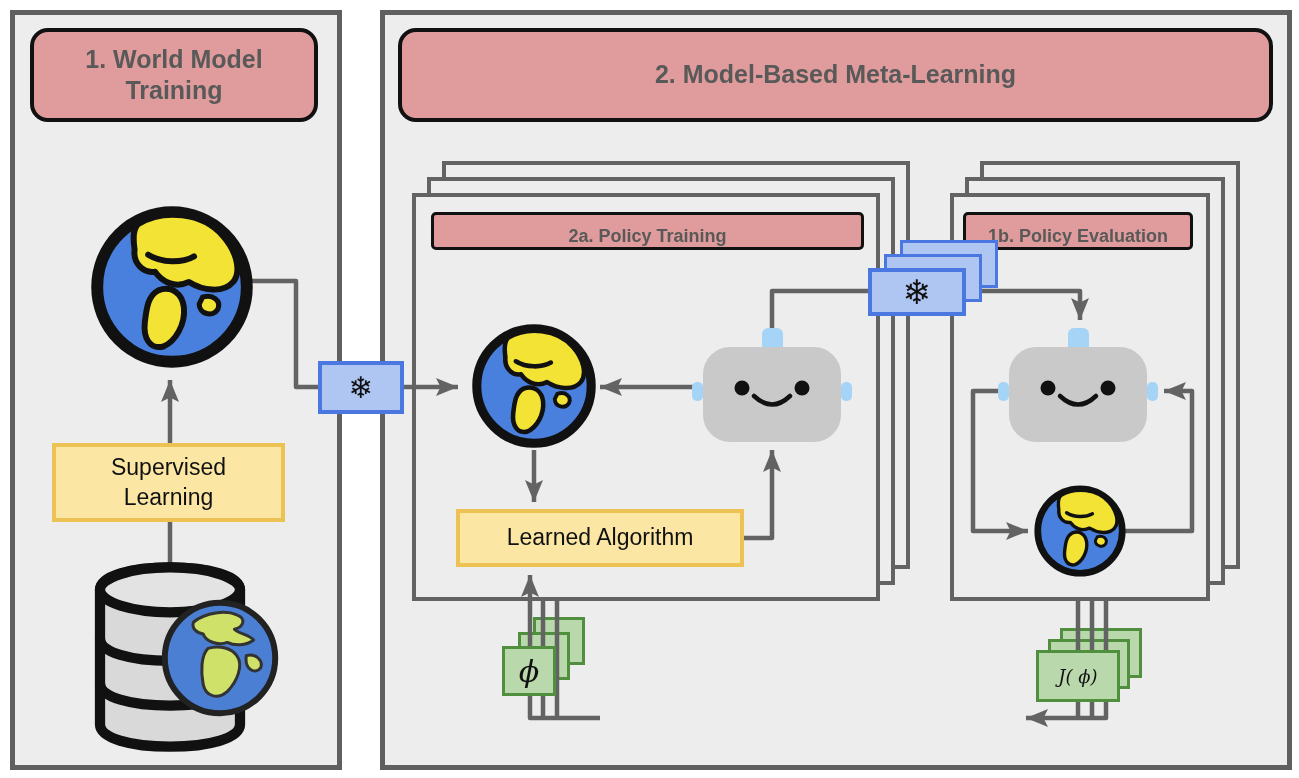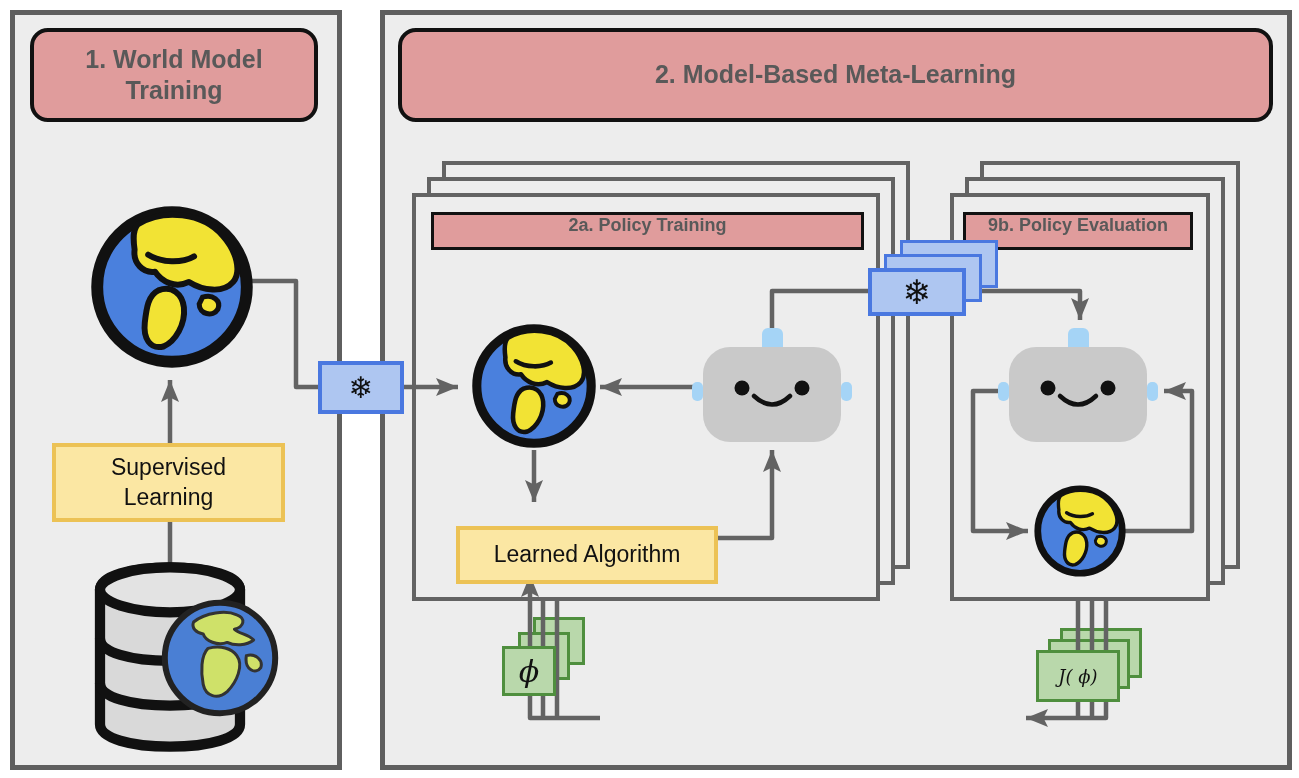--- a/index.html
+++ b/index.html
@@ -9,23 +9,23 @@
   }
   .abs{position:absolute;box-sizing:border-box;}
   .panel{background:#EDEDED;border:5px solid #5F5F5F;}
   .card{background:#EDEDED;border:4px solid #636363;}
   .hdr-big{
     background:#E09C9C;border:4px solid #111;border-radius:18px;
     color:#595959;font-weight:bold;font-size:25px;line-height:1.25;text-align:center;
     display:flex;align-items:center;justify-content:center;
   }
   .hdr-sub{
-    background:#E09C9C;border:3.5px solid #111;border-radius:0;
+    background:#E09C9C;border:3.5px solid #111;border-radius:5px;
     color:#595959;font-weight:bold;font-size:18px;text-align:center;
-    display:flex;align-items:flex-start;justify-content:center;
+    display:flex;align-items:flex-end;justify-content:center;
   }
   .box-yellow{
     background:#FBE7A3;border:4px solid #ECC255;
     color:#111;font-size:23px;line-height:1.3;text-align:center;
     display:flex;align-items:center;justify-content:center;
   }
   .box-blue{
     background:#AEC6F1;border:4px solid #4A78E0;
     color:#111;display:flex;align-items:center;justify-content:center;
   }
@@ -95,36 +95,36 @@
 
       <path d="M1078,601 V718 M1092,601 V718"></path>
       <path d="M1106,601 V718 H1026" marker-end="url(#ah)"></path>
     </g>
   </svg>
 
   <div class="abs hdr-sub" style="left:431px;top:212px;width:433px;height:38px;">
     <span>2a. Policy Training</span>
   </div>
   <div class="abs hdr-sub" style="left:963px;top:212px;width:230px;height:38px;">
-    <span>9b. Policy Evaluation</span>
+    <span>1b. Policy Evaluation</span>
   </div>
 
   <div class="abs box-blue" style="left:318px;top:361px;width:86px;height:53px;">
     <span class="snow" style="font-size:30px;">❄</span>
   </div>
   <div class="abs box-blue" style="left:900px;top:240px;width:98px;height:48px;border-width:3.5px;"></div>
   <div class="abs box-blue" style="left:884px;top:254px;width:98px;height:48px;border-width:3.5px;"></div>
   <div class="abs box-blue" style="left:868px;top:268px;width:98px;height:48px;">
     <span class="snow" style="font-size:34px;">❄</span>
   </div>
 
   <div class="abs box-yellow" style="left:52px;top:443px;width:233px;height:79px;padding:0 40px;">
     <span>Supervised Learning</span>
   </div>
-  <div class="abs box-yellow" style="left:456px;top:526px;width:262px;height:58px;">
+  <div class="abs box-yellow" style="left:456px;top:509px;width:288px;height:58px;">
     <span>Learned Algorithm</span>
   </div>
 
   <div class="abs box-green" style="left:502px;top:646px;width:54px;height:50px;font-size:30px;">
     <span>ϕ</span>
   </div>
   <div class="abs box-green" style="left:1036px;top:650px;width:84px;height:52px;font-size:18px;">
     <span>J( ϕ)</span>
   </div>
 

